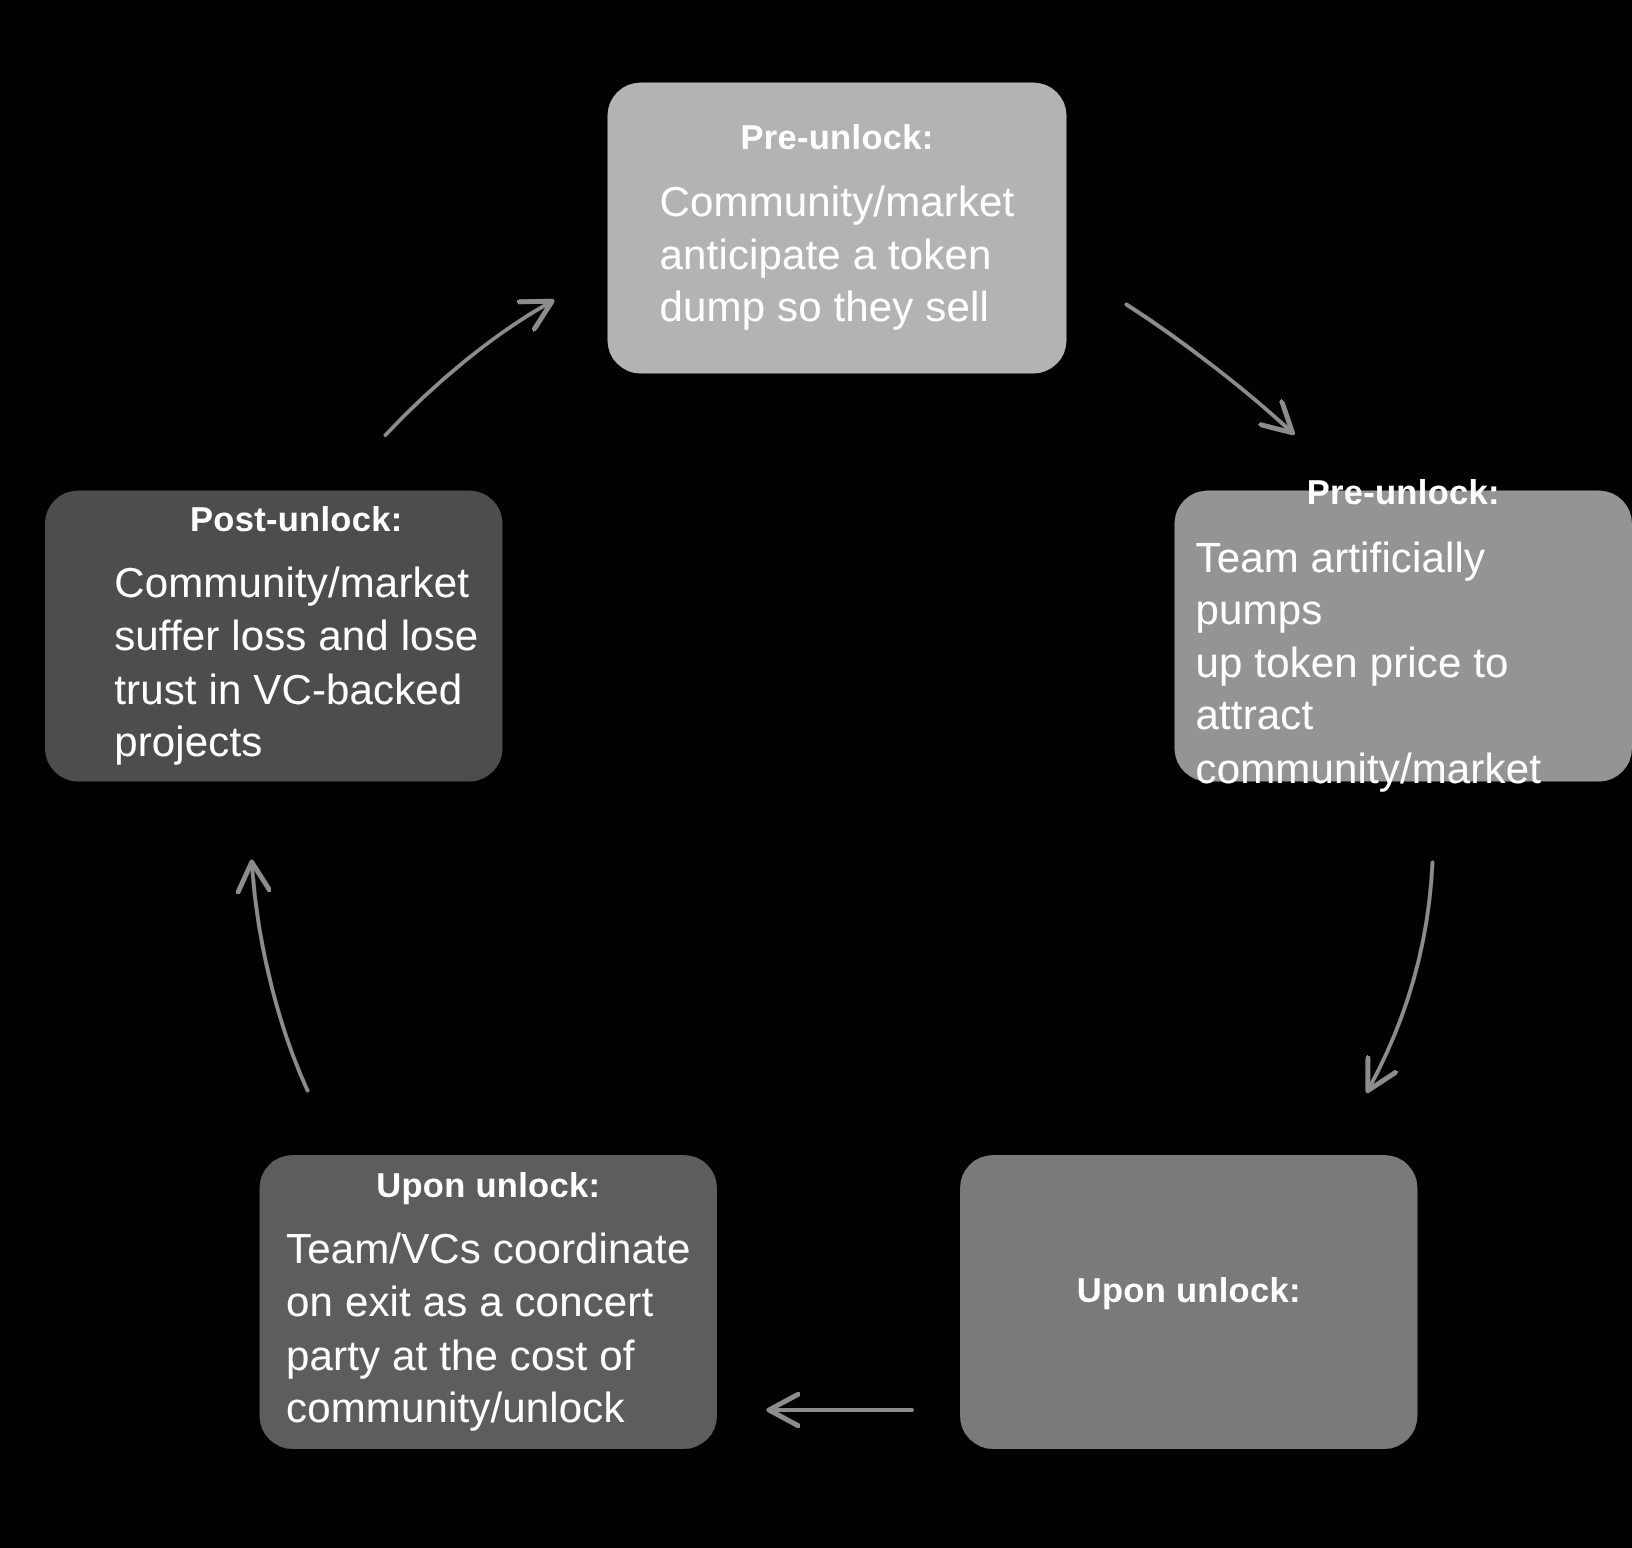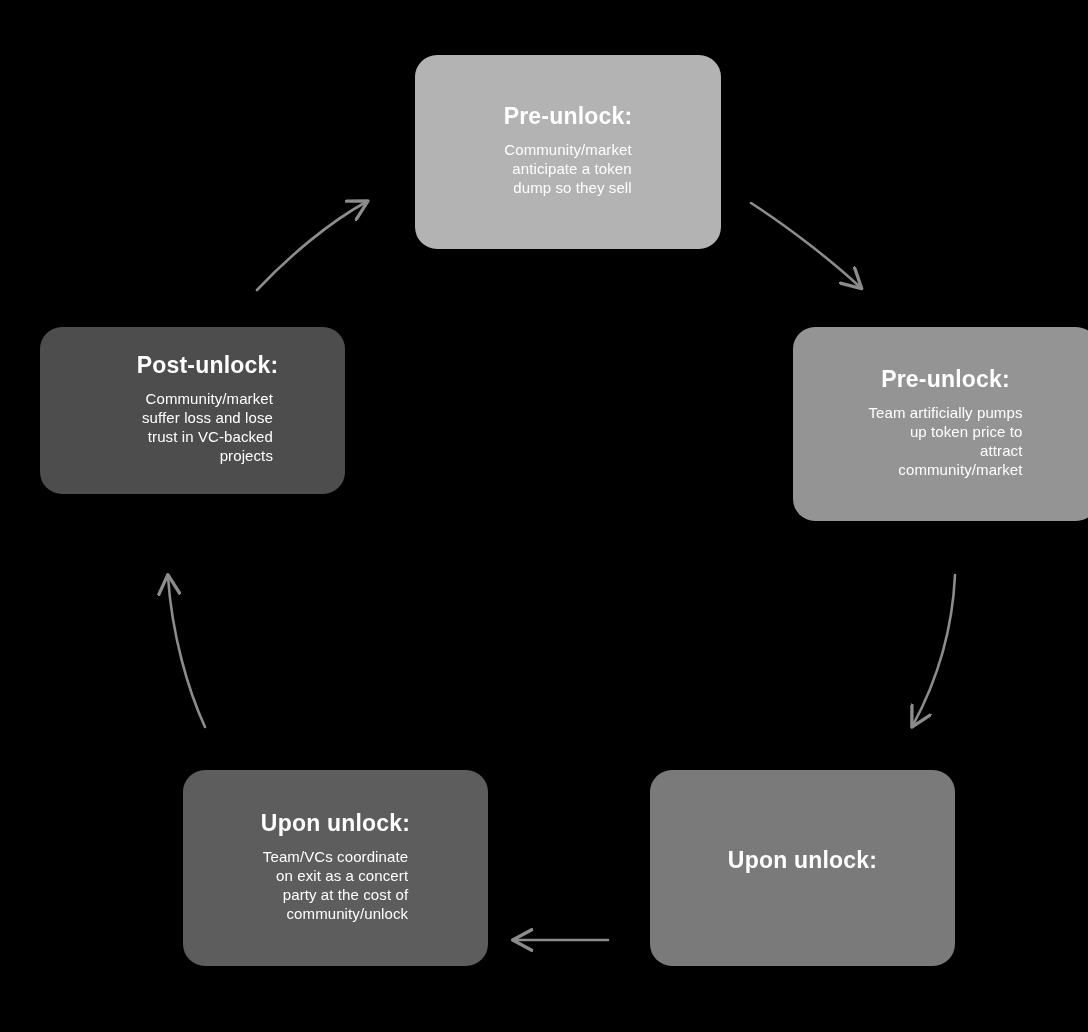--- a/index.html
+++ b/index.html
@@ -23,46 +23,45 @@
     pointer-events: none;
   }
   .node {
     position: absolute;
     box-sizing: border-box;
     border-radius: 22px;
     display: flex;
     flex-direction: column;
     align-items: center;
     justify-content: center;
-    text-align: right;
+    text-align: left;
     color: #ffffff;
     padding: 6px 14px 10px 14px;
-    margin-left: 10px;
   }
   .node-title {
     font-size: 23px;
     font-weight: bold;
     line-height: 1.28;
     letter-spacing: 0.2px;
     margin-bottom: 10px;
   }
   .node-body {
-    font-size: 15px;
+    font-size: 28px;
     font-weight: normal;
     line-height: 1.26;
     letter-spacing: 0.1px;
     white-space: pre-line;
   }
 
   
   #node-top          { left: 405px; top: 55px;  width: 306px; height: 194px; background: #b3b3b3; }
   #node-right        { left: 783px; top: 327px; width: 305px; height: 194px; background: #949494; }
   #node-bottomright  { left: 640px; top: 770px; width: 305px; height: 196px; background: #7a7a7a; }
   #node-bottomleft   { left: 173px; top: 770px; width: 305px; height: 196px; background: #5d5d5d; }
-  #node-left         { left: 30px;  top: 327px; width: 305px; height: 167px; background: #4d4d4d; padding-left: 44px; }
+  #node-left         { left: 30px;  top: 327px; width: 305px; height: 194px; background: #4d4d4d; padding-left: 44px; }
 </style>
 </head>
 <body>
 
 <div id="canvas">
 
   <svg id="arrow-layer" viewBox="0 0 1088 1032" width="1088" height="1032" xmlns="http://www.w3.org/2000/svg">
     <defs>
       <marker id="ah" viewBox="0 0 12 12" refX="9.4" refY="6" markerWidth="9" markerHeight="9" orient="auto-start-reverse">
         <path d="M 0.6 0.6 L 10.6 6 L 0.6 11.4" fill="none" stroke="#8c8c8c" stroke-width="1.7" stroke-linecap="round" stroke-linejoin="round"></path>

